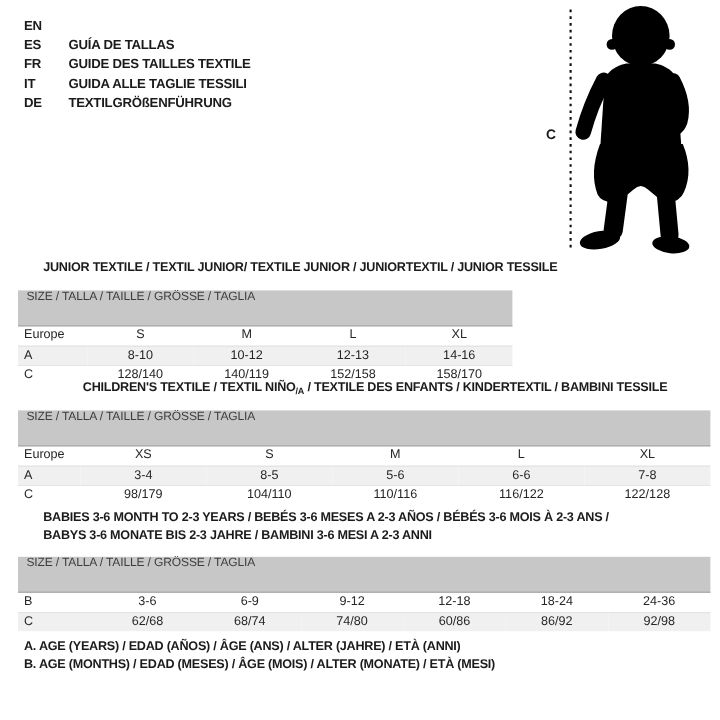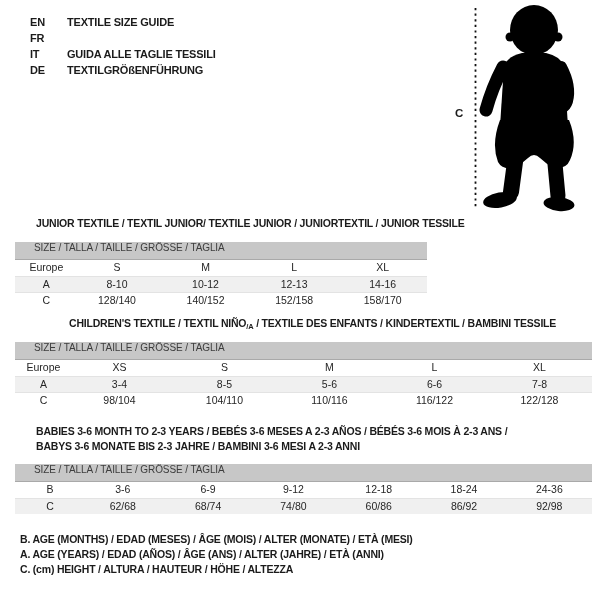--- a/index.html
+++ b/index.html
@@ -1,66 +1,70 @@
 <!DOCTYPE html>
 <html><head>
 <meta charset="utf-8">
 <style>
   * { margin:0; padding:0; box-sizing:border-box; }
   html,body { width:600px; height:600px; background:#ffffff; }
   body { font-family:"Liberation Sans","DejaVu Sans",sans-serif; color:#1b1b1b; position:relative; overflow:hidden; }
   .page { position:absolute; inset:0; background:#ffffff; }
 
   
-  .lang-block { position:absolute; left:30px; top:14px; }
+  .lang-block { position:absolute; left:20px; top:14px; }
   .lang-row { display:flex; line-height:16px; font-size:11px; font-weight:bold; letter-spacing:-0.2px; }
   .lang-code { width:37px; }
 
   
   .figure-area { position:absolute; left:470px; top:2px; width:130px; height:212px; }
   .height-label { position:absolute; left:455px; top:107px; font-size:11.5px; font-weight:bold; }
 
   
   .sec-title { position:absolute; left:36px; width:572px; font-size:10.5px; font-weight:bold; letter-spacing:-0.2px; line-height:13px; white-space:nowrap; }
   .t-junior-title { top:217px; }
   .t-children-title { top:317px;margin-left:33px; }
   .t-babies-title { top:424px; line-height:14.5px; }
   .sec-title sub { font-size:7.5px; vertical-align:-2px; }
 
   
   .table-wrap { position:absolute; }
   .w-junior   { left:15px; top:242px; width:412px; }
   .w-children { left:15px; top:342px; width:577px; }
   .w-babies   { left:15px; top:464px; width:577px; }
-  .size-bar { background:#c7c7c7; border-bottom:1px solid #a9a9a9; height:18px; line-height:12px; font-size:10px; color:#3d3d3d; padding-left:19px; letter-spacing:-0.1px; }
+  .size-bar { background:#c7c7c7; border-bottom:1px solid #a9a9a9; height:30px; line-height:12px; font-size:10px; color:#3d3d3d; padding-left:7px; letter-spacing:-0.1px; }
   table { width:100%; border-collapse:collapse; table-layout:fixed; }
   td { font-size:10.5px; color:#262626; text-align:center; height:16px; padding:0; line-height:15px; }
-  td:first-child { text-align:center; padding-left:5px; }
+  td:first-child { text-align:left; padding-left:5px; }
   tr { border-bottom:1px solid #e3e3e3; }
   tr:last-child { border-bottom:none; }
   tr.striped { background:#f0f0f0; }
   .w-junior   col.c-label { width:14%; }
   .w-children col.c-label { width:9%; }
   .w-babies   col.c-label { width:11.3%; }
 
   
   .footnotes { position:absolute; left:20px; top:532px; font-size:10.5px; font-weight:bold; letter-spacing:-0.2px; line-height:15px; white-space:nowrap; }
 </style>
 </head>
 <body>
 
 <div class="page">
 
   <div class="lang-block">
     <div class="lang-row">
       <span class="lang-code">EN</span>
-      <span class="lang-title">TEXTILE SIZE GUIDE</span>
+    </div>
+    <div class="lang-row">
+      <span class="lang-code">ES</span>
+      <span class="lang-title">GUÍA DE TALLAS</span>
     </div>
     <div class="lang-row">
       <span class="lang-code">FR</span>
+      <span class="lang-title">GUIDE DES TAILLES TEXTILE</span>
     </div>
     <div class="lang-row">
       <span class="lang-code">IT</span>
       <span class="lang-title">GUIDA ALLE TAGLIE TESSILI</span>
     </div>
     <div class="lang-row">
       <span class="lang-code">DE</span>
       <span class="lang-title">TEXTILGRÖßENFÜHRUNG</span>
     </div>
   </div>
@@ -107,21 +111,21 @@
       <tr class="striped">
         <td>A</td>
         <td>8-10</td>
         <td>10-12</td>
         <td>12-13</td>
         <td>14-16</td>
       </tr>
       <tr>
         <td>C</td>
         <td>128/140</td>
-        <td>140/152</td>
+        <td>140/119</td>
         <td>152/158</td>
         <td>158/170</td>
       </tr>
     </tbody>
       </table>
   </div>
 
   <div class="sec-title t-children-title"><span>CHILDREN'S TEXTILE / TEXTIL NIÑO</span><sub>/A</sub><span> / TEXTILE DES ENFANTS / KINDERTEXTIL / BAMBINI TESSILE</span></div>
   <div class="table-wrap w-children">
     <div class="size-bar">SIZE / TALLA / TAILLE / GRÖSSE / TAGLIA</div>
@@ -146,21 +150,21 @@
       <tr class="striped">
         <td>A</td>
         <td>3-4</td>
         <td>8-5</td>
         <td>5-6</td>
         <td>6-6</td>
         <td>7-8</td>
       </tr>
       <tr>
         <td>C</td>
-        <td>98/104</td>
+        <td>98/179</td>
         <td>104/110</td>
         <td>110/116</td>
         <td>116/122</td>
         <td>122/128</td>
       </tr>
     </tbody>
       </table>
   </div>
 
   <div class="sec-title t-babies-title">
@@ -196,18 +200,17 @@
         <td>74/80</td>
         <td>60/86</td>
         <td>86/92</td>
         <td>92/98</td>
       </tr>
     </tbody>
       </table>
   </div>
 
   <div class="footnotes">
+    <div>A. AGE (YEARS) / EDAD (AÑOS) / ÂGE (ANS) / ALTER (JAHRE) / ETÀ (ANNI)</div>
     <div>B. AGE (MONTHS) / EDAD (MESES) / ÂGE (MOIS) / ALTER (MONATE) / ETÀ (MESI)</div>
-    <div>A. AGE (YEARS) / EDAD (AÑOS) / ÂGE (ANS) / ALTER (JAHRE) / ETÀ (ANNI)</div>
-    <div>C. (cm) HEIGHT / ALTURA / HAUTEUR / HÖHE / ALTEZZA</div>
   </div>
 
 </div>
 
 </body></html>

